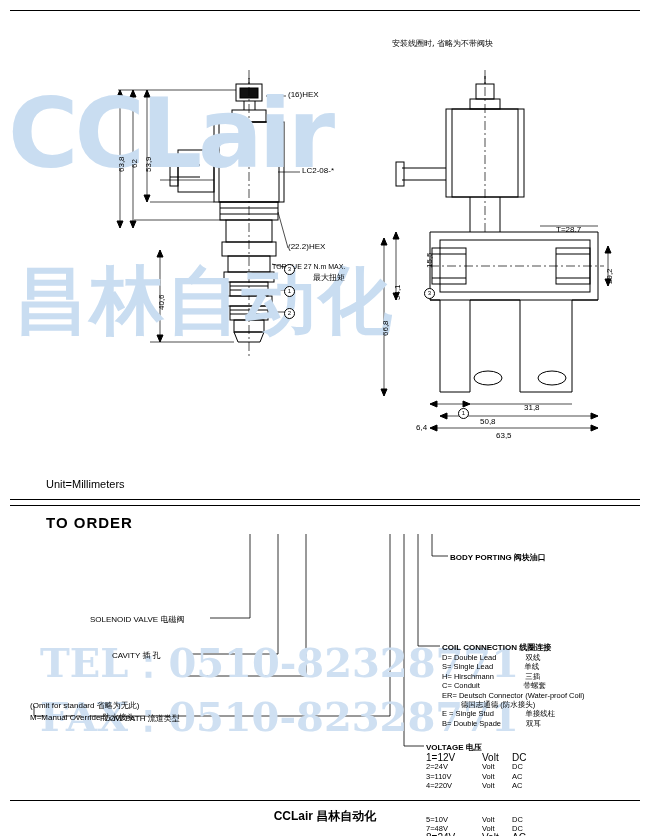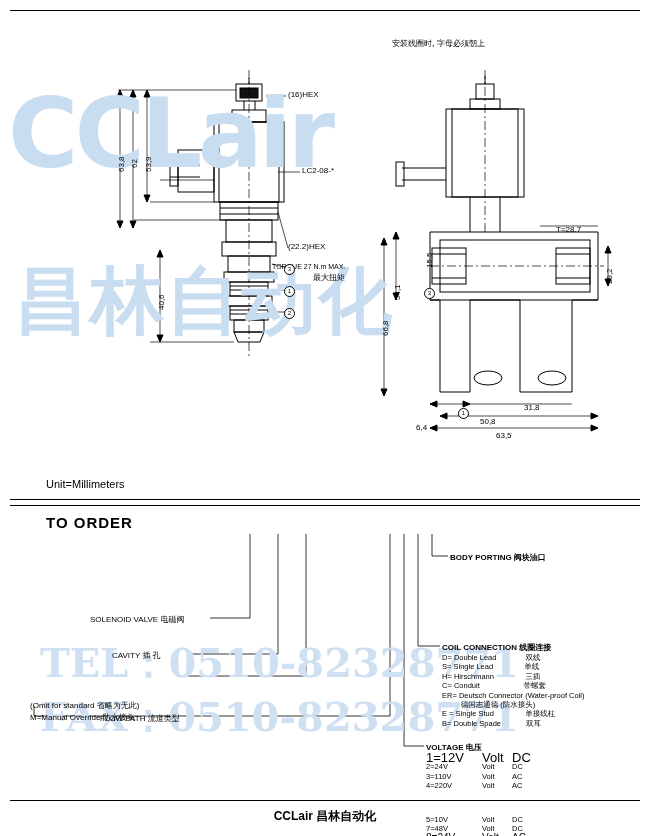--- a/index.html
+++ b/index.html
@@ -290,21 +290,21 @@
         <polygon points="430,404 437,401 437,407"></polygon>
         <polygon points="470,404 463,401 463,407"></polygon>
         <polygon points="440,416 447,413 447,419"></polygon>
         <polygon points="598,416 591,413 591,419"></polygon>
         <polygon points="430,428 437,425 437,431"></polygon>
         <polygon points="598,428 591,425 591,431"></polygon>
       </g>
     </g>
   </svg>
 
-  <div class="t cn" style="left:392px; top:40px;">安装线圈时, 字母必须朝上</div>
+  <div class="t cn" style="left:392px; top:40px;">安装线圈时, 省略为不带阀块</div>
 
   <div class="t" style="left:288px; top:91px;">(16)HEX</div>
   <div class="t" style="left:302px; top:167px;">LC2-08-*</div>
   <div class="t" style="left:288px; top:243px;">(22.2)HEX</div>
   <div class="t sm" style="left:272px; top:263px;">TORQUE 27 N.m MAX.</div>
   <div class="t cn" style="left:272px; top:274px;margin-left:41px;">最大扭矩</div>
   <div class="t" style="left:556px; top:226px;">T=28.7</div>
 
   <div class="t vert" style="left:118px; top:172px;">63,8</div>
   <div class="t vert" style="left:131px; top:168px;">62</div>
@@ -359,21 +359,21 @@
   <div class="lbl" style="left:30px; top:712px;">M=Manual Override   防水接头</div>
   <div class="lbl" style="left:30px; top:700px;">(Omit for standard   省略为无此)</div>
 
   <div class="lbl" style="left:450px; top:552px; font-weight:bold;">BODY PORTING 阀块油口</div>
 
   <div class="lbl" style="left:442px; top:642px; font-weight:bold;">COIL CONNECTION   线圈连接</div>
   <div class="blk" style="left:442px; top:653px;"><span>D= Double Lead              双线</span><br><span>S= Single Lead               单线</span><br><span>H= Hirschmann               三插</span><br><span>C= Conduit                     带螺套</span><br><span>ER= Deutsch Connector (Water-proof Coil)</span><br><span>         德国志通德 (防水接头)</span><br><span>E = Single Stud               单接线柱</span><br><span>B= Double Spade            双耳</span></div>
 
   <div class="lbl" style="left:426px; top:742px; font-weight:bold;">VOLTAGE    电压</div>
   <div style="position:absolute; left:426px; top:753px; z-index:6;">
-    <div style="display:flex; font-size:13px; line-height:9.4px;">
+    <div style="display:flex; font-size:10px; line-height:9.4px;">
         <span style="width:56px;">1=12V</span>
         <span style="width:30px;">Volt</span>
         <span>DC</span>
       </div>
     <div style="display:flex; font-size:7.5px; line-height:9.4px;">
         <span style="width:56px;">2=24V</span>
         <span style="width:30px;">Volt</span>
         <span>DC</span>
       </div>
     <div style="display:flex; font-size:7.5px; line-height:9.4px;">

